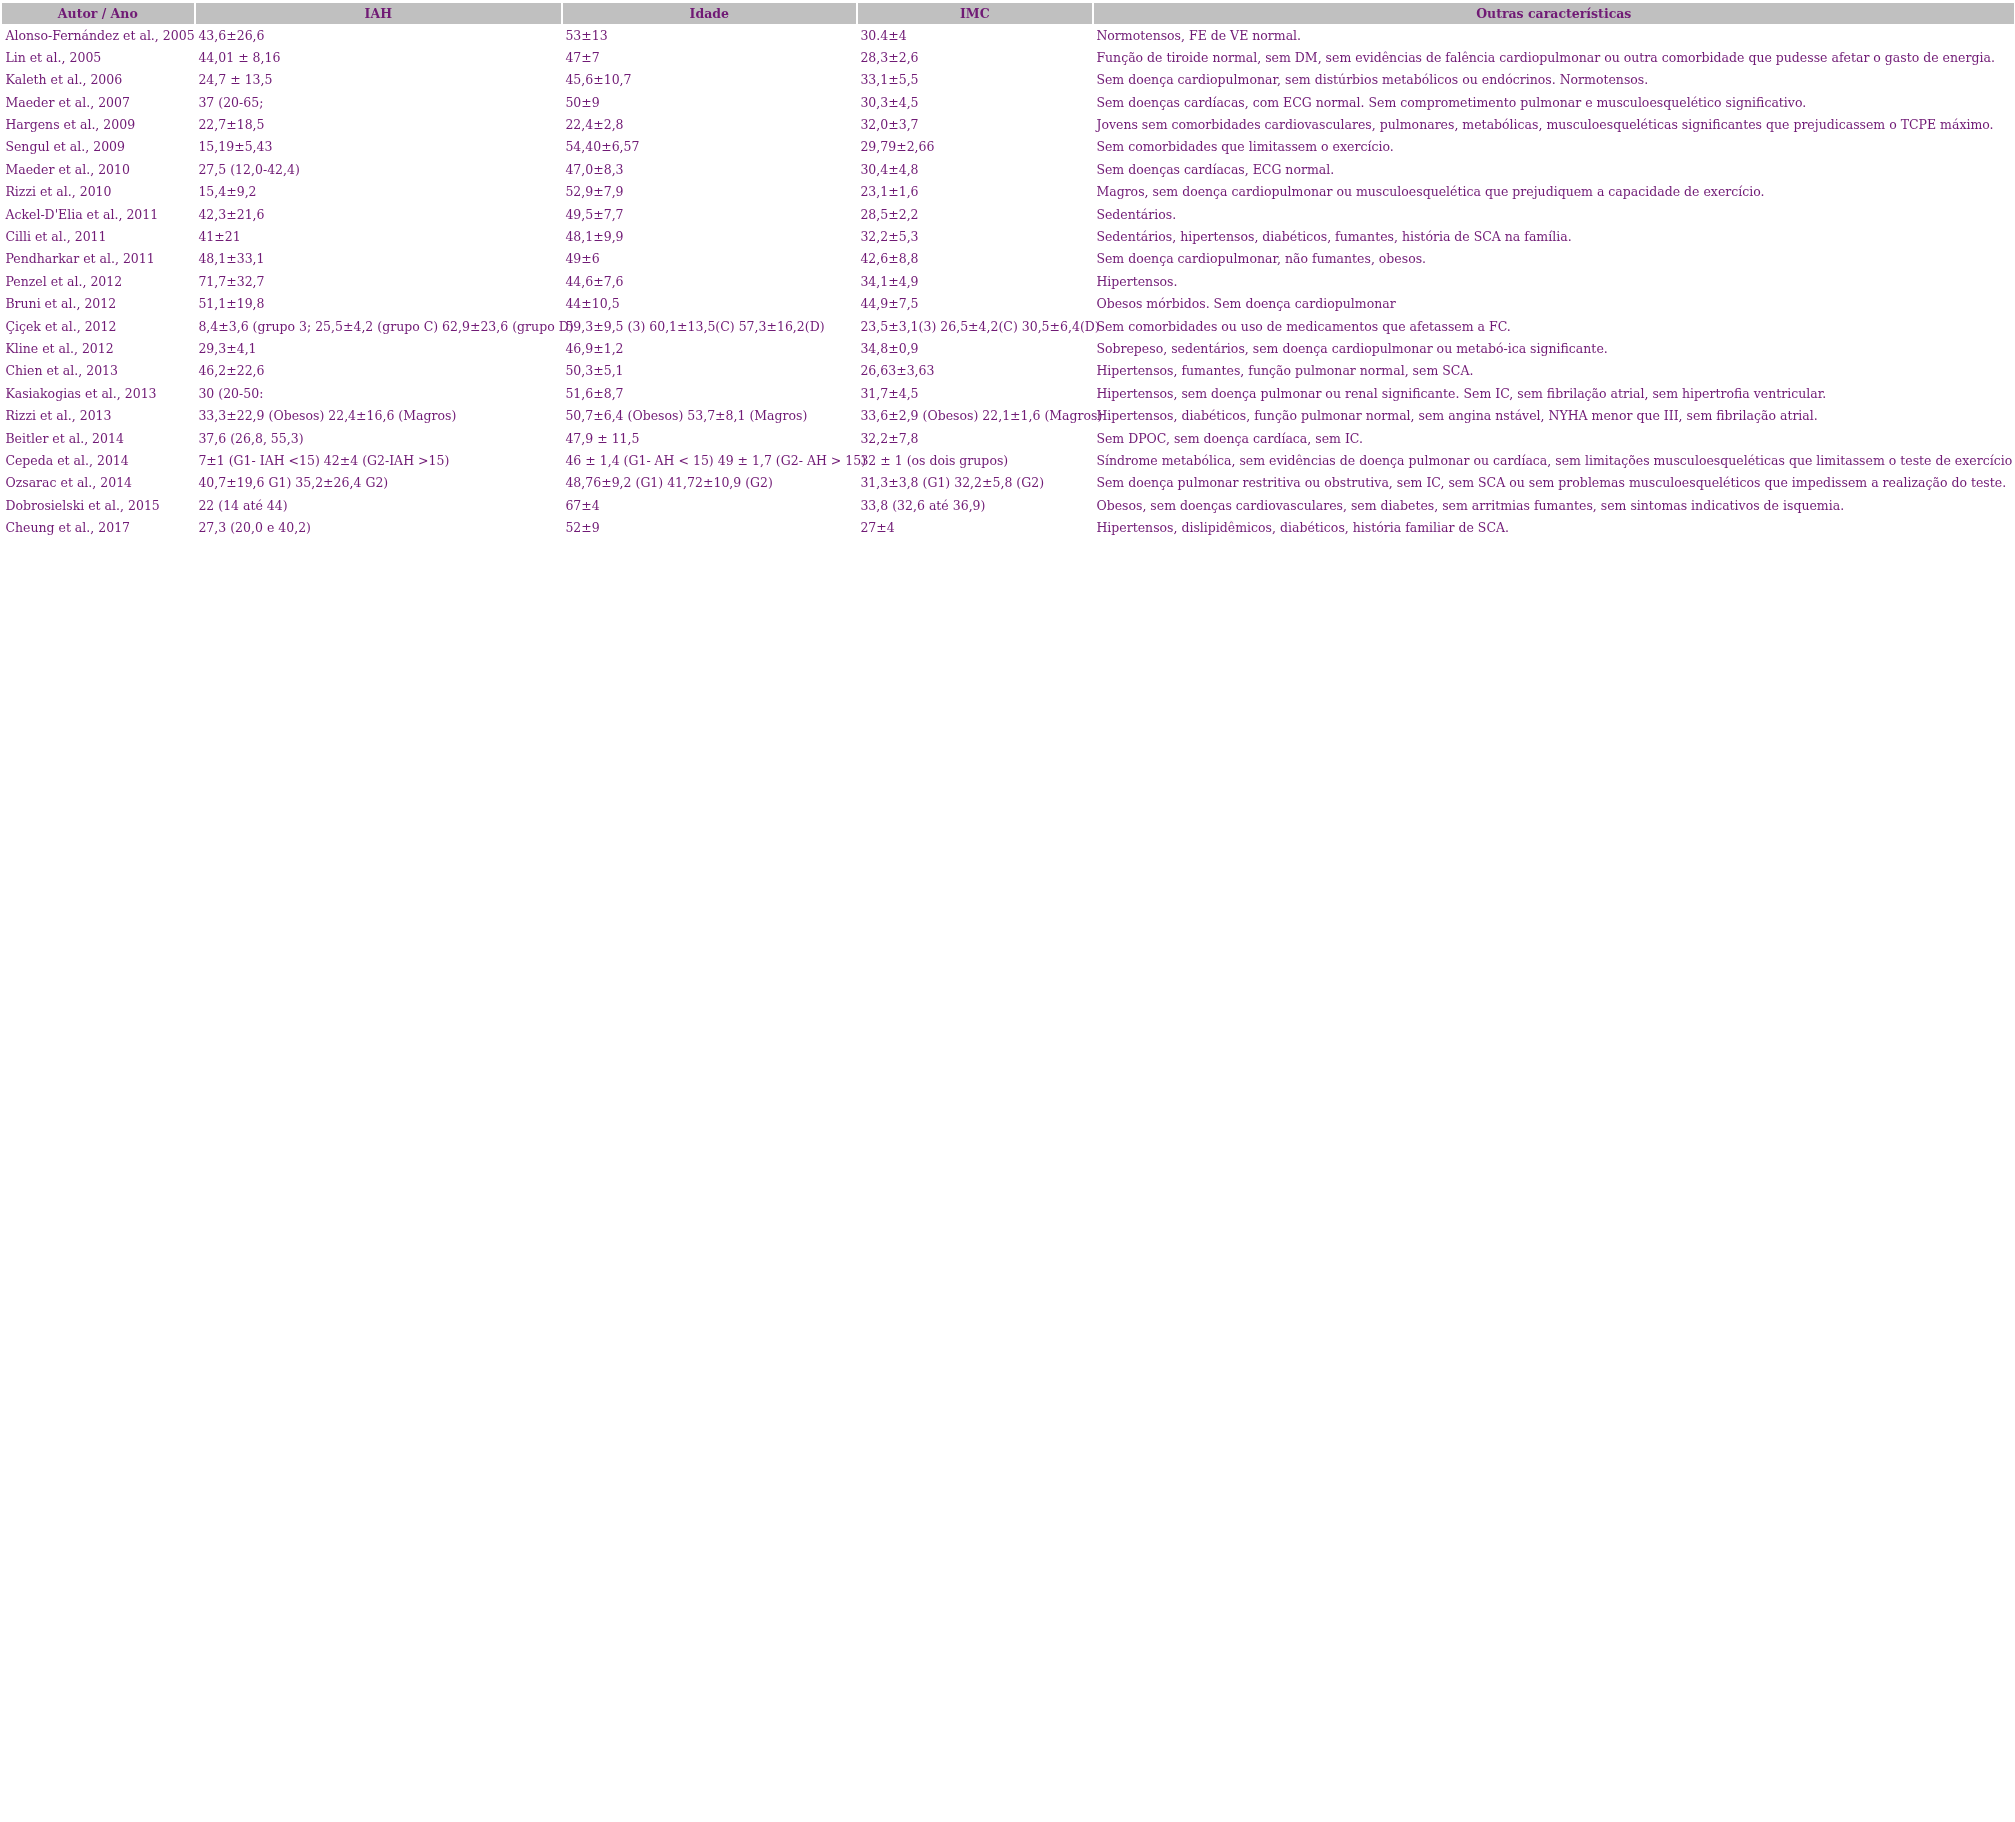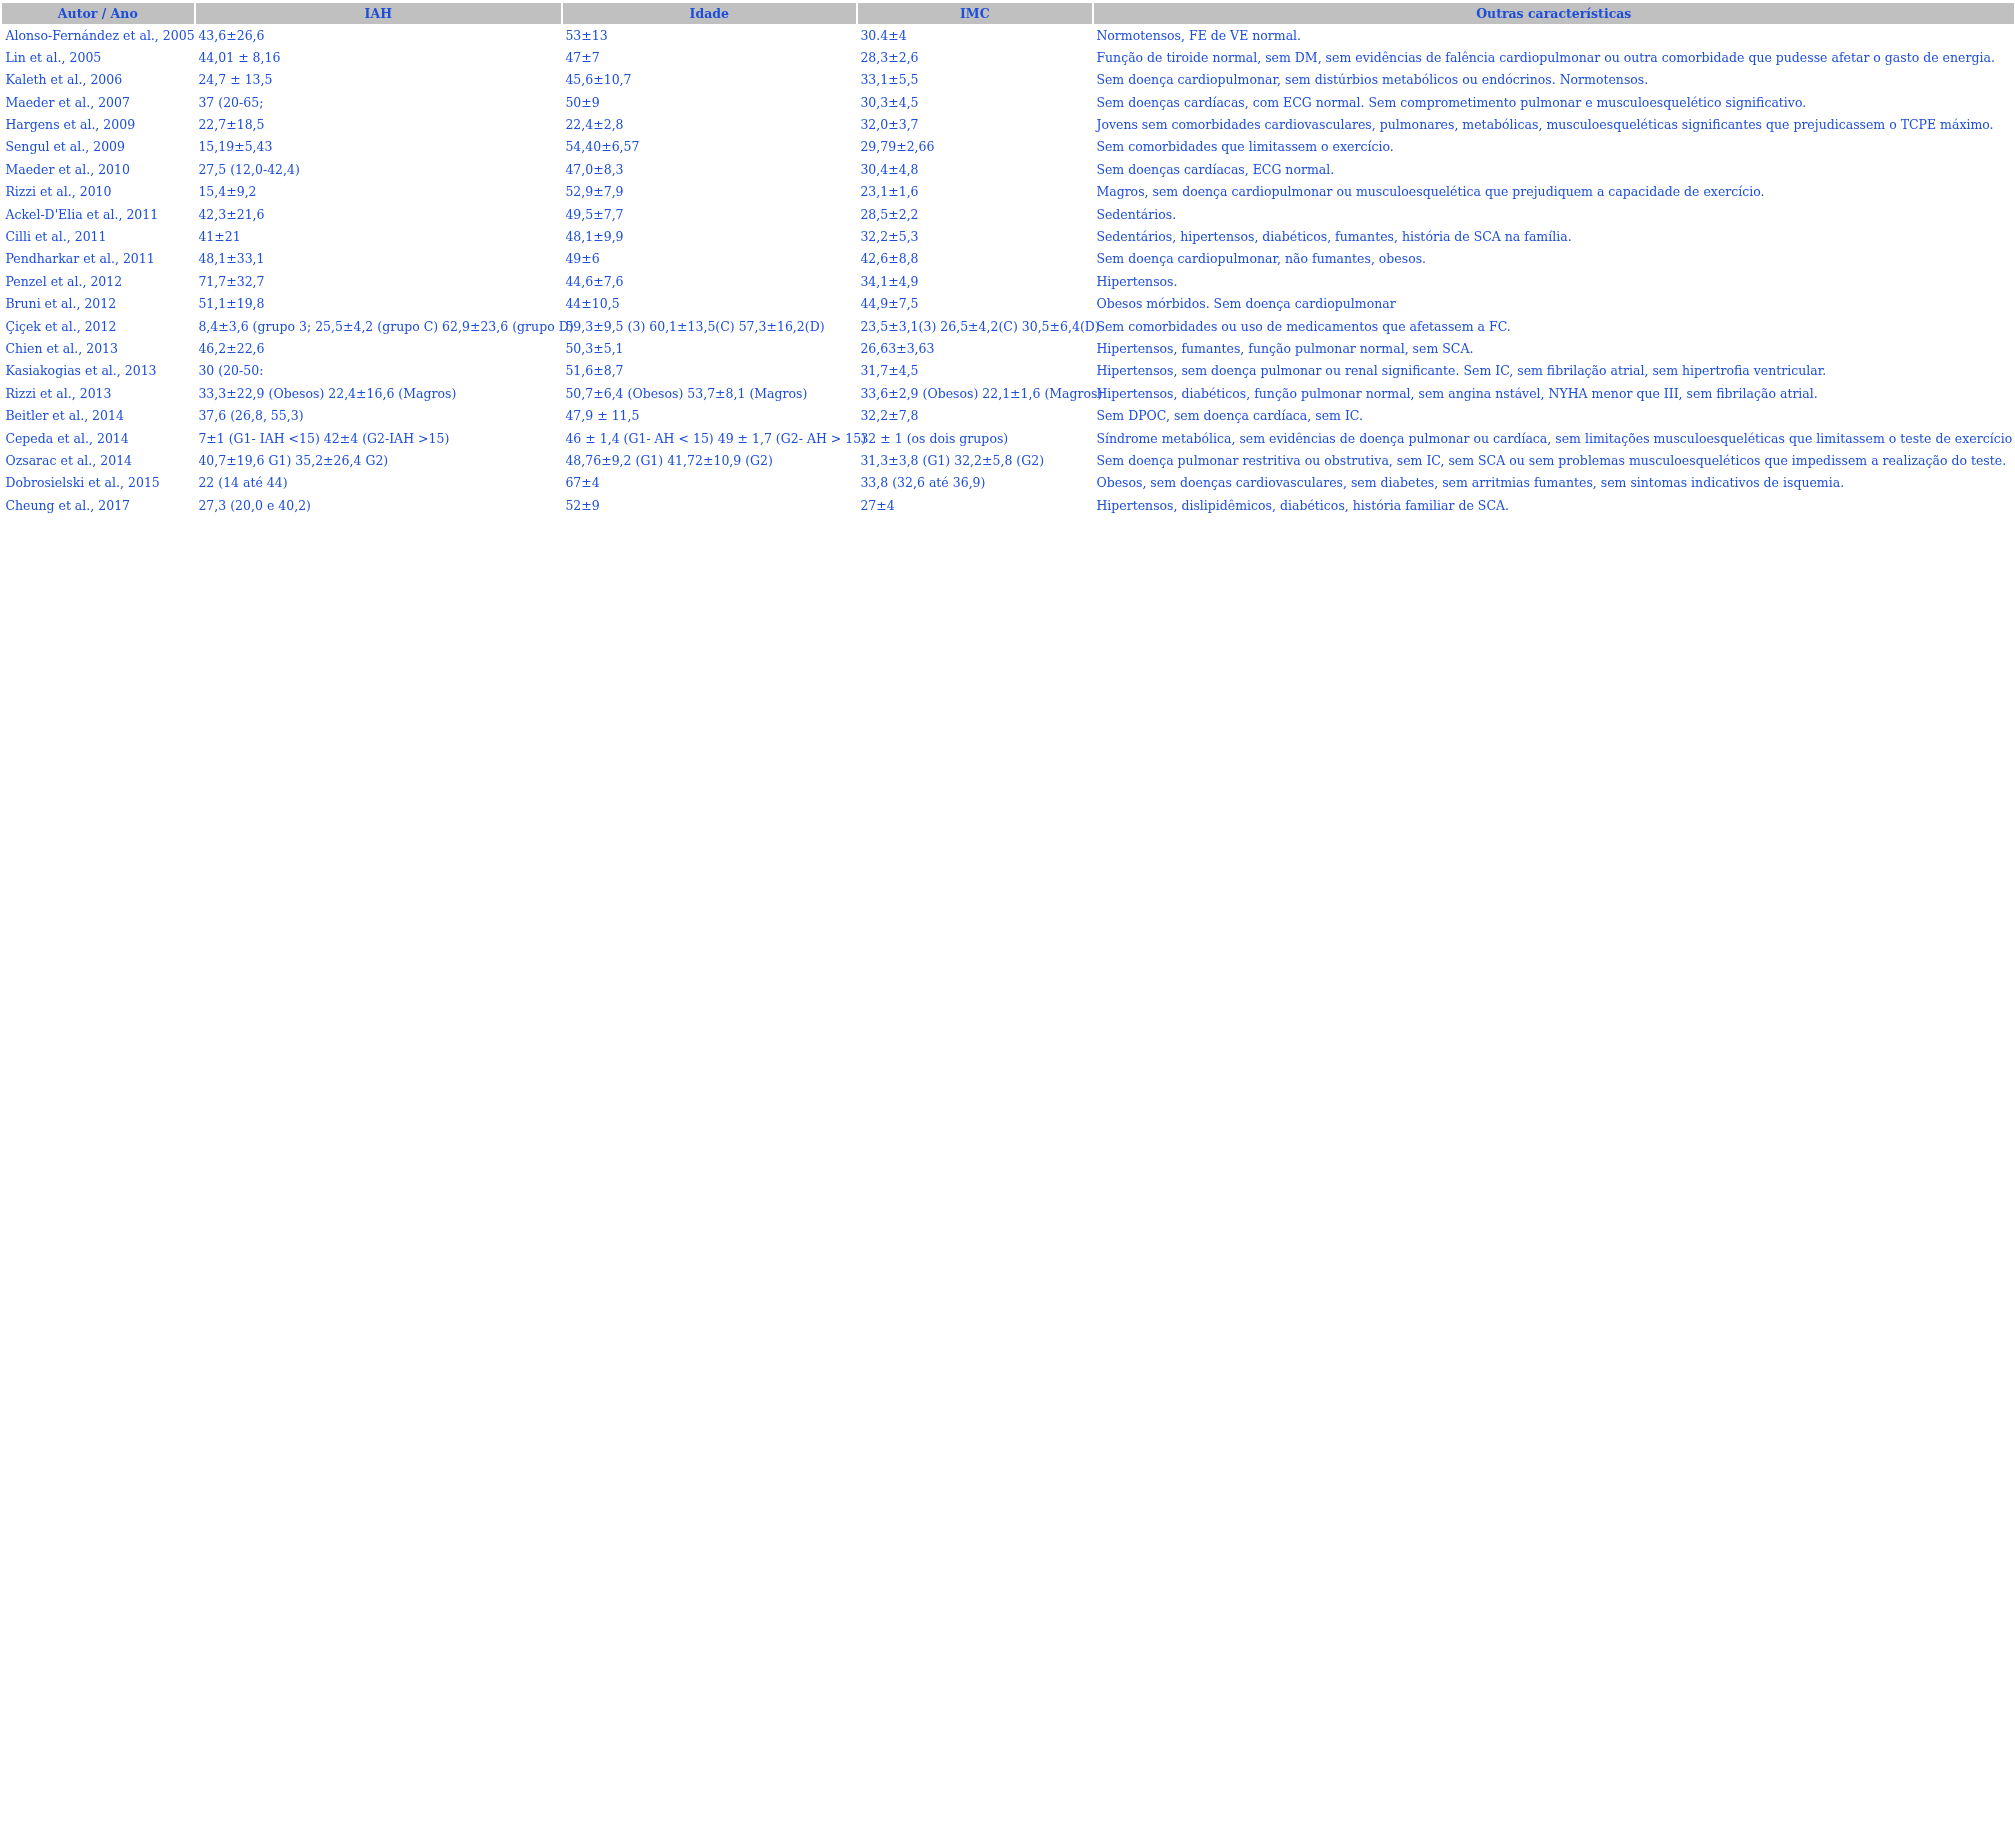--- a/index.html
+++ b/index.html
@@ -9,21 +9,21 @@
     width: 2015px;
     height: 1823px;
     overflow: hidden;
   }
   #canvas {
     position: relative;
     width: 2015px;
     height: 1823px;
     background: #ffffff;
     font-family: "DejaVu Serif", "Liberation Serif", serif;
-    color: #1d4ed8;
+    color: #701a75;
   }
   table#study-table {
     position: absolute;
     left: 1.8px;
     top: 2.7px;
     width: 2011px;
     table-layout: fixed;
     border-collapse: collapse;
     border-spacing: 0;
     font-size: 12.5px;
@@ -167,20 +167,27 @@
           <td>Obesos mórbidos. Sem doença cardiopulmonar</td>
         </tr>
         <tr>
           <td>Çiçek et al., 2012</td>
           <td>8,4±3,6 (grupo 3; 25,5±4,2 (grupo C) 62,9±23,6 (grupo D)</td>
           <td>59,3±9,5 (3) 60,1±13,5(C) 57,3±16,2(D)</td>
           <td>23,5±3,1(3) 26,5±4,2(C) 30,5±6,4(D)</td>
           <td>Sem comorbidades ou uso de medicamentos que afetassem a FC.</td>
         </tr>
         <tr>
+          <td>Kline et al., 2012</td>
+          <td>29,3±4,1</td>
+          <td>46,9±1,2</td>
+          <td>34,8±0,9</td>
+          <td>Sobrepeso, sedentários, sem doença cardiopulmonar ou metabó-ica significante.</td>
+        </tr>
+        <tr>
           <td>Chien et al., 2013</td>
           <td>46,2±22,6</td>
           <td>50,3±5,1</td>
           <td>26,63±3,63</td>
           <td>Hipertensos, fumantes, função pulmonar normal, sem SCA.</td>
         </tr>
         <tr>
           <td>Kasiakogias et al., 2013</td>
           <td>30 (20-50:</td>
           <td>51,6±8,7</td>

